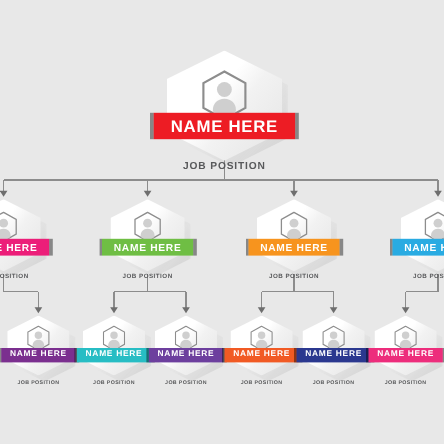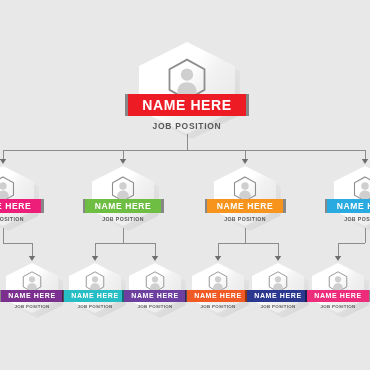--- a/index.html
+++ b/index.html
@@ -83,20 +83,21 @@
   }
   .job {
     position: absolute;
     left: 50%;
     transform: translateX(-50%);
     color: #58595b;
     font-weight: bold;
     white-space: nowrap;
     line-height: 1;
     text-align: center;
+    margin-top: 12px;
   }
   
   .lvl0 .hex-wrap, .lvl0 .hex-body { width: 96px; height: 92px; }
   .lvl0 .avatar { top: 16px; }
   .lvl0 .ribbon { top: 52px; height: 22px; width: 118px; }
   .lvl0 .ribbon-name { font-size: 14px; }
   .lvl0 .job { top: 80px; font-size: 8.5px; letter-spacing: 0.7px; }
   
   .lvl1 .hex-wrap, .lvl1 .hex-body { width: 62px; height: 60px; }
   .lvl1 .avatar { top: 10px; }

